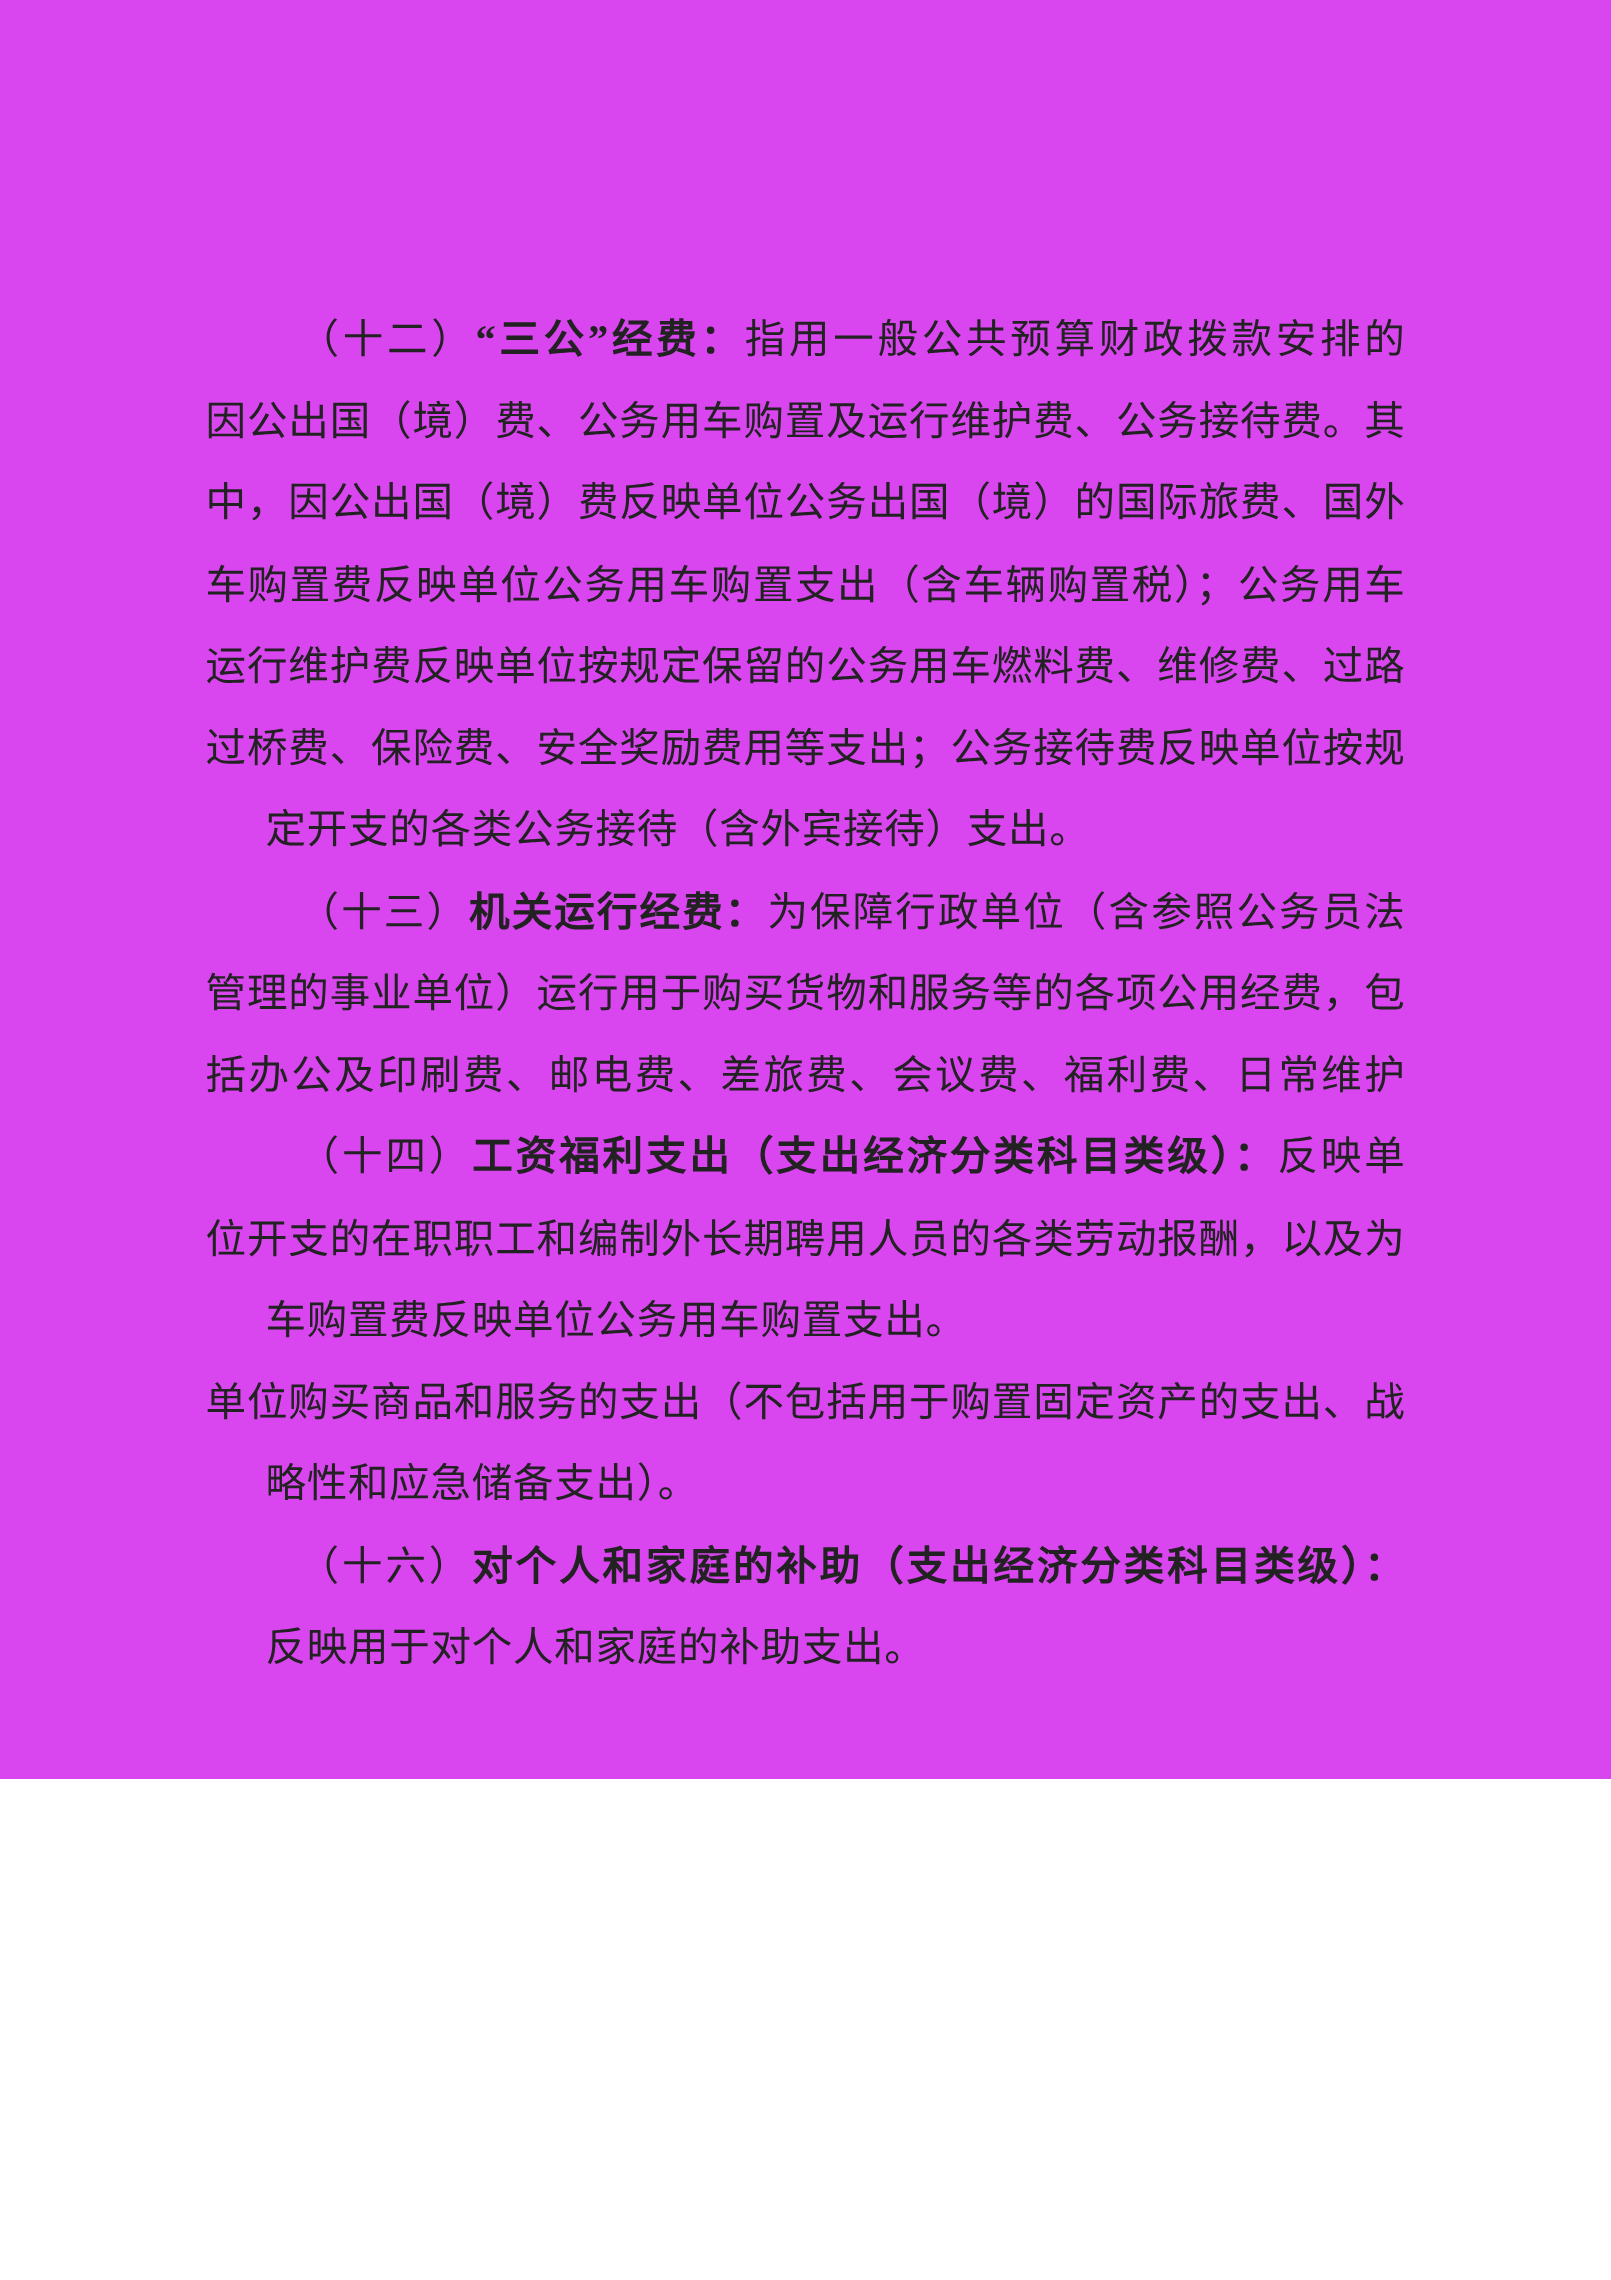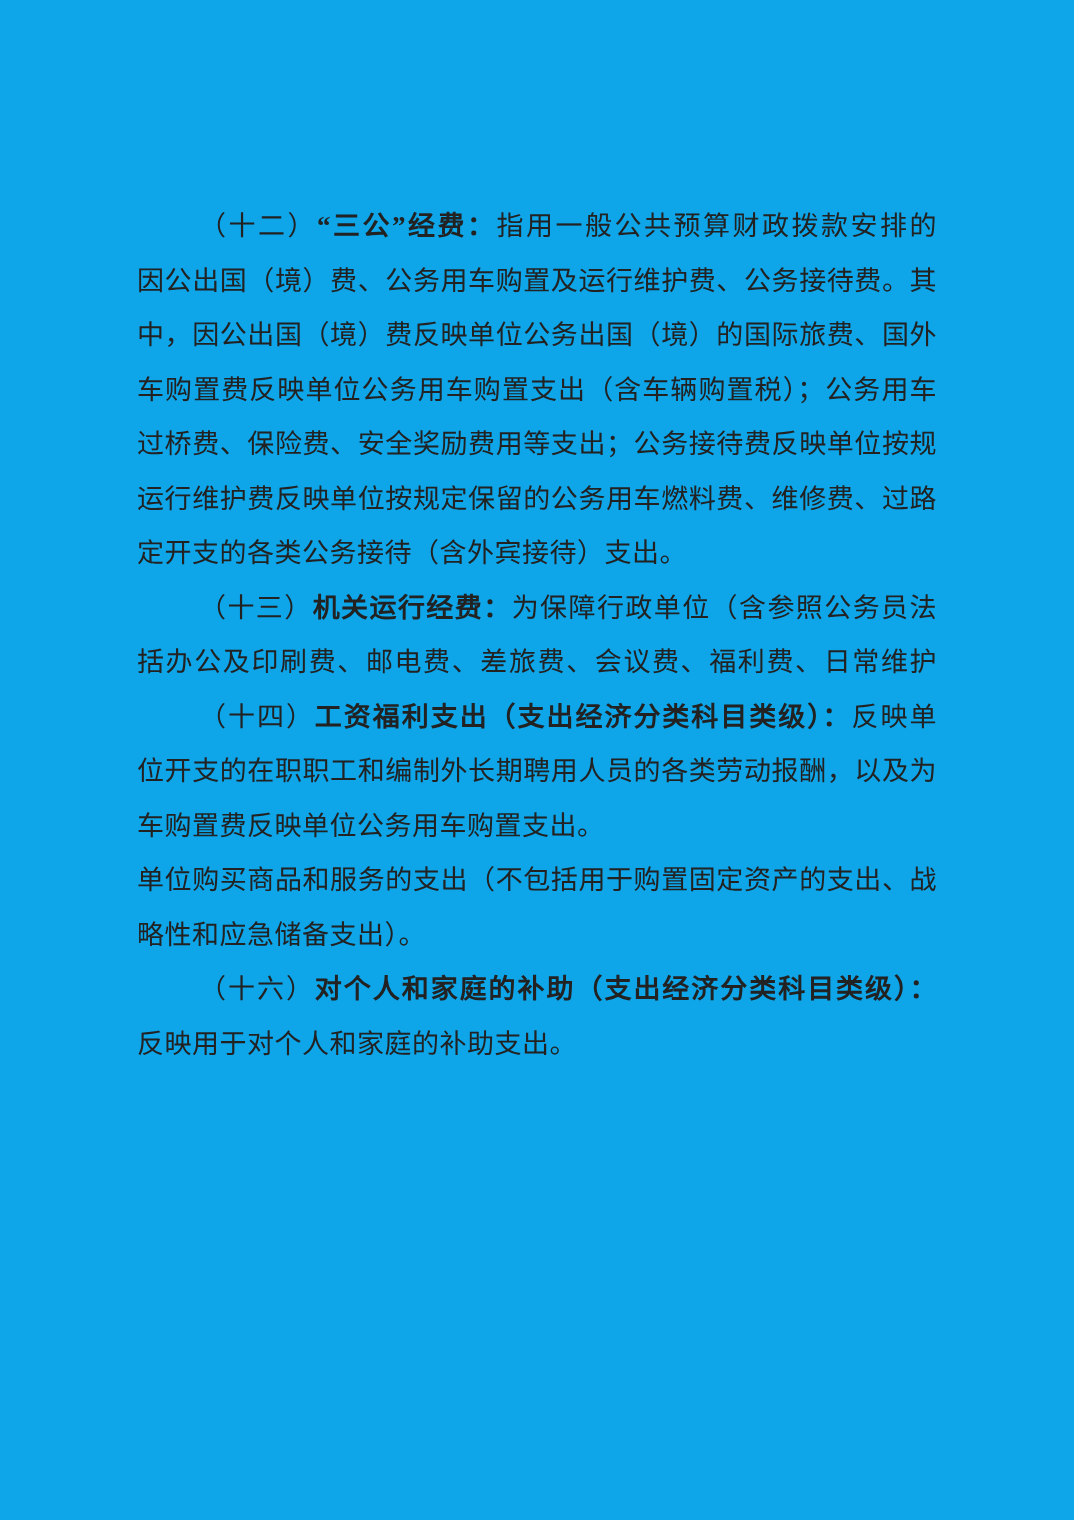--- a/index.html
+++ b/index.html
@@ -3,22 +3,22 @@
 <meta charset="utf-8">
 <style>
   html, body {
     margin: 0;
     padding: 0;
     background: #ffffff;
   }
   .page {
     position: relative;
     width: 1074px;
-    height: 1520px;
-    background: #0ea5e9;
+    height: 1186px;
+    background: #d946ef;
     overflow: hidden;
     font-family: "Liberation Serif", "DejaVu Serif", serif;
     color: #222222;
   }
   .doc {
     position: absolute;
     left: 137px;
     top: 199px;
     width: 800px;
   }
@@ -27,41 +27,43 @@
     height: 54.5px;
     line-height: 54.5px;
     text-align: justify;
     text-align-last: justify;
     text-justify: inter-character;
     overflow: hidden;
     letter-spacing: 0.5px;
   }
   .line.last {
     text-align-last: left;
+    margin-left: 40px;
   }
   .line.indent {
     text-indent: 62px;
   }
   .line b {
     font-weight: 700;
   }
 </style>
 </head>
 <body>
 
 <div class="page">
   <div class="doc" style="color: rgb(34, 34, 34);">
       <div class="line indent"><span>（十二）</span><b>“三公”经费：</b><span>指用一般公共预算财政拨款安排的</span></div>
       <div class="line"><span>因公出国（境）费、公务用车购置及运行维护费、公务接待费。其</span></div>
       <div class="line"><span>中，因公出国（境）费反映单位公务出国（境）的国际旅费、国外</span></div>
       <div class="line"><span>车购置费反映单位公务用车购置支出（含车辆购置税）；公务用车</span></div>
+      <div class="line"><span>运行维护费反映单位按规定保留的公务用车燃料费、维修费、过路</span></div>
       <div class="line"><span>过桥费、保险费、安全奖励费用等支出；公务接待费反映单位按规</span></div>
-      <div class="line"><span>运行维护费反映单位按规定保留的公务用车燃料费、维修费、过路</span></div>
       <div class="line last"><span>定开支的各类公务接待（含外宾接待）支出。</span></div>
       <div class="line indent"><span>（十三）</span><b>机关运行经费：</b><span>为保障行政单位（含参照公务员法</span></div>
+      <div class="line"><span>管理的事业单位）运行用于购买货物和服务等的各项公用经费，包</span></div>
       <div class="line"><span>括办公及印刷费、邮电费、差旅费、会议费、福利费、日常维护费、</span></div>
       <div class="line indent"><span>（十四）</span><b>工资福利支出（支出经济分类科目类级）：</b><span>反映单</span></div>
       <div class="line"><span>位开支的在职职工和编制外长期聘用人员的各类劳动报酬，以及为</span></div>
       <div class="line last"><span>车购置费反映单位公务用车购置支出。</span></div>
       <div class="line"><span>单位购买商品和服务的支出（不包括用于购置固定资产的支出、战</span></div>
       <div class="line last"><span>略性和应急储备支出）。</span></div>
       <div class="line indent"><span>（十六）</span><b>对个人和家庭的补助（支出经济分类科目类级）：</b></div>
       <div class="line last"><span>反映用于对个人和家庭的补助支出。</span></div>
     </div>
 </div>

